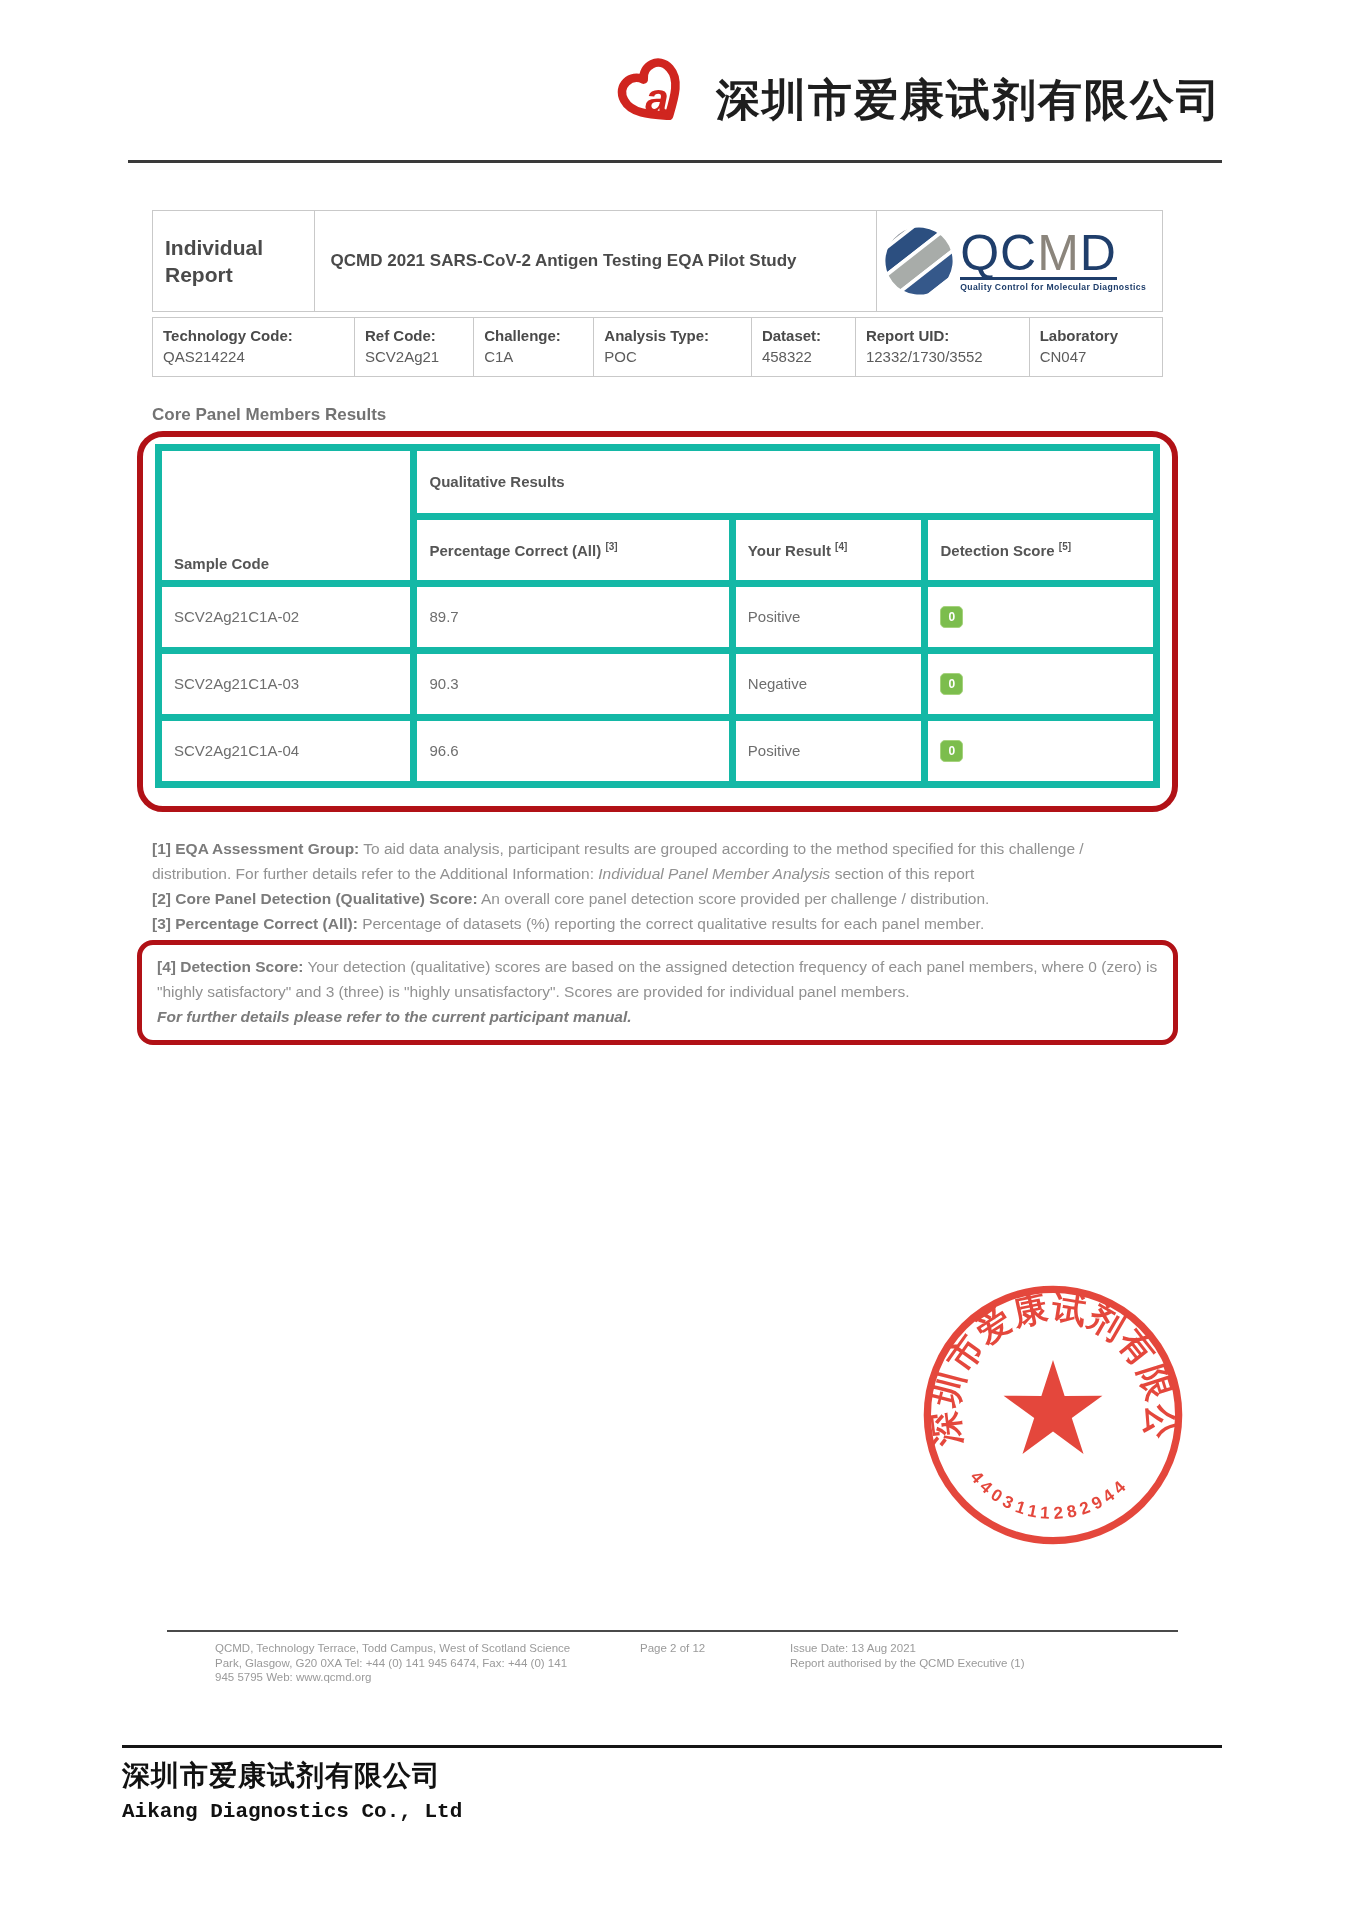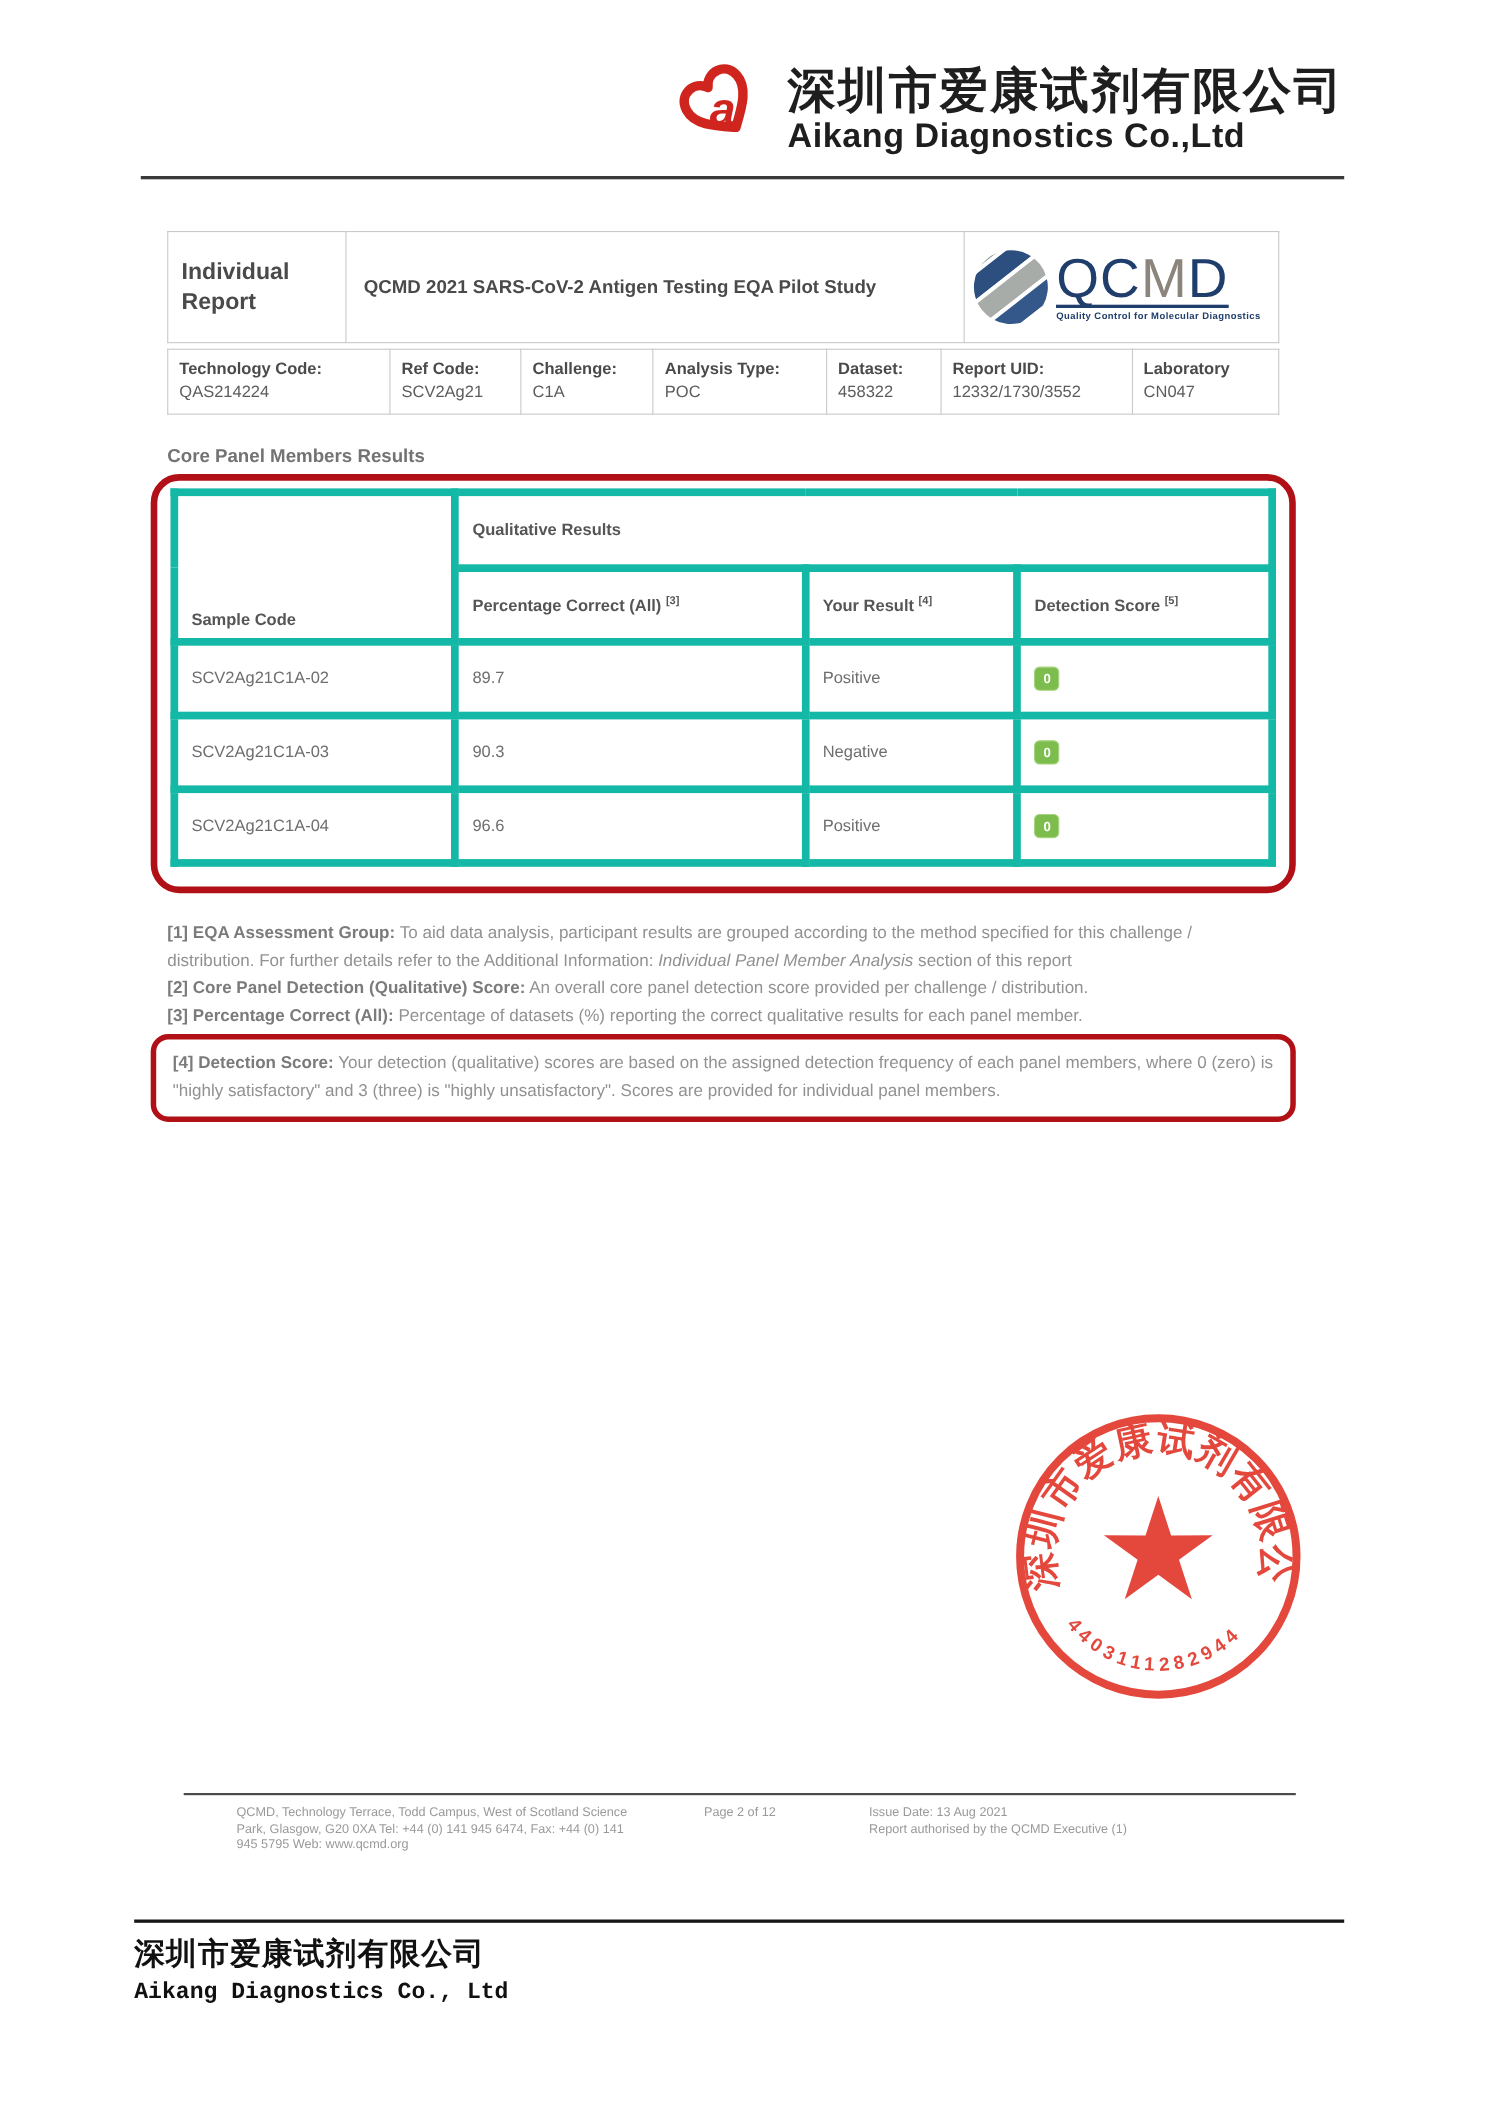--- a/index.html
+++ b/index.html
@@ -82,21 +82,20 @@
 
   <header class="brand-header">
     <svg class="brand-logo" width="96" height="96" viewBox="0 0 100 100">
       <g transform="rotate(-35 50 50)">
         <path d="M50 24 C43 11 23 13 21 30 C19 46 35 58 50 70 C65 58 81 46 79 30 C77 13 57 11 50 24 Z" fill="none" stroke="#d0251f" stroke-width="9" stroke-linejoin="round"></path>
       </g>
       <text x="49" y="64" font-size="44" font-weight="bold" font-style="italic" fill="#d0251f" text-anchor="middle" font-family="Liberation Sans, sans-serif">a</text>
     </svg>
     <div class="brand-text">
       <div class="brand-cn">深圳市爱康试剂有限公司</div>
-      <div class="brand-en">Aikang Diagnostics Co.,Ltd</div>
     </div>
   </header>
   <div class="header-rule"></div>
 
   <main class="content">
 
     <table class="report-head">
       <tbody>
           <tr>
         <td class="rh-type">Individual Report</td>
@@ -216,20 +215,21 @@
     </div>
 
     <div class="footnotes">
       <p class="fn-para"><span class="fn-label">[1] EQA Assessment Group:</span><span> To aid data analysis, participant results are grouped according to the method specified for this challenge / distribution. For further details refer to the Additional Information: </span><span class="fn-italic">Individual Panel Member Analysis</span><span> section of this report</span></p>
       <p class="fn-para"><span class="fn-label">[2] Core Panel Detection (Qualitative) Score:</span><span> An overall core panel detection score provided per challenge / distribution.</span></p>
       <p class="fn-para"><span class="fn-label">[3] Percentage Correct (All):</span><span> Percentage of datasets (%) reporting the correct qualitative results for each panel member.</span></p>
     </div>
 
     <div class="redbox2">
       <span class="fn-label">[4] Detection Score:</span><span> Your detection (qualitative) scores are based on the assigned detection frequency of each panel members, where 0 (zero) is "highly satisfactory" and 3 (three) is "highly unsatisfactory". Scores are provided for individual panel members.</span>
+      <div class="f4-manual">For further details please refer to the current participant manual.</div>
     </div>
 
   </main>
 
   <svg class="stamp" width="270" height="270" viewBox="0 0 260 260">
     <circle cx="130" cy="130" r="121" fill="none" stroke="#e23a2e" stroke-width="7"></circle>
     <polygon fill="#e23a2e" points="130,77 141.2,111.6 177.6,111.5 148.1,132.9 159.4,167.5 130,146 100.6,167.5 111.9,132.9 82.4,111.5 118.8,111.6"></polygon>
     <path id="sealTop" d="M 43.6 161.5 A 92 92 0 1 1 216.5 161.5" fill="none"></path>
     <path id="sealBottom" d="M 48.1 187.4 A 100 100 0 0 0 211.9 187.4" fill="none"></path>
     <text font-size="33" font-weight="bold" fill="#e23a2e" letter-spacing="1" font-family="Liberation Sans, sans-serif">

